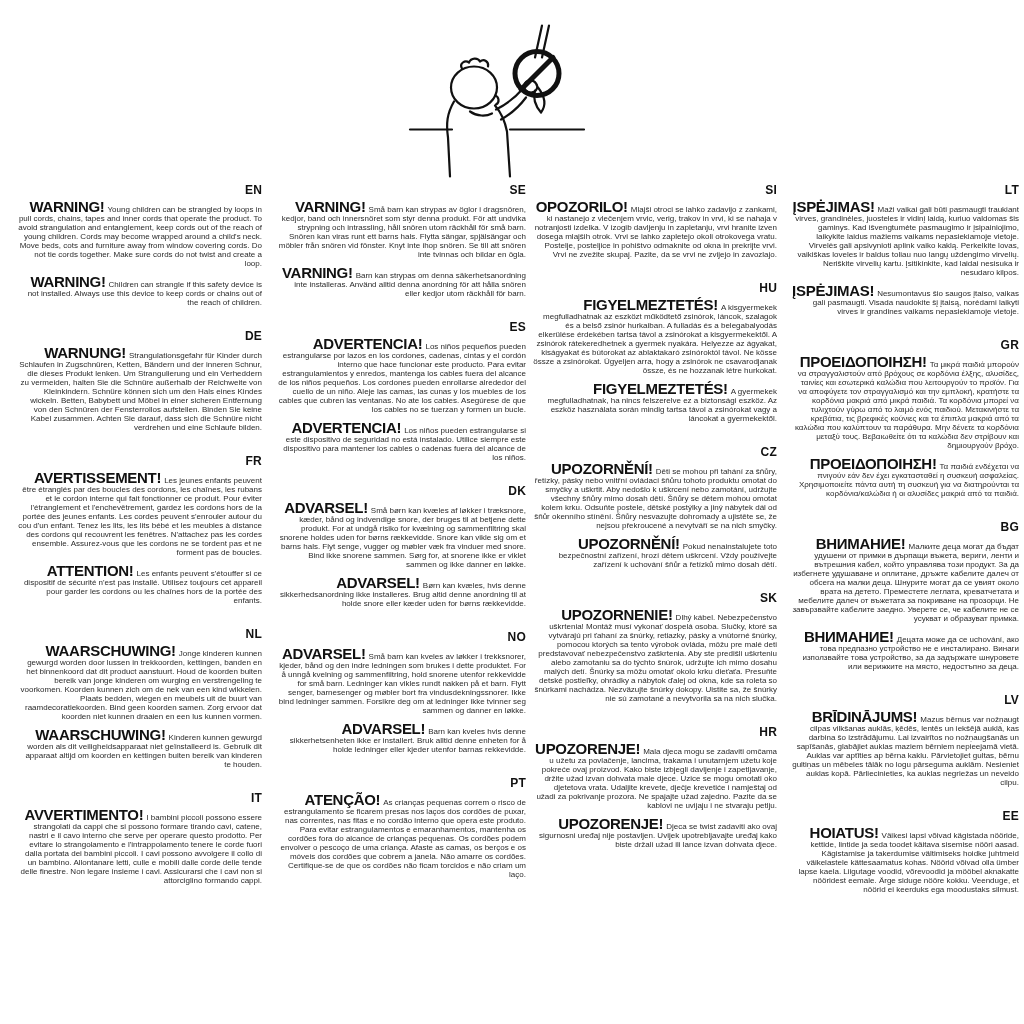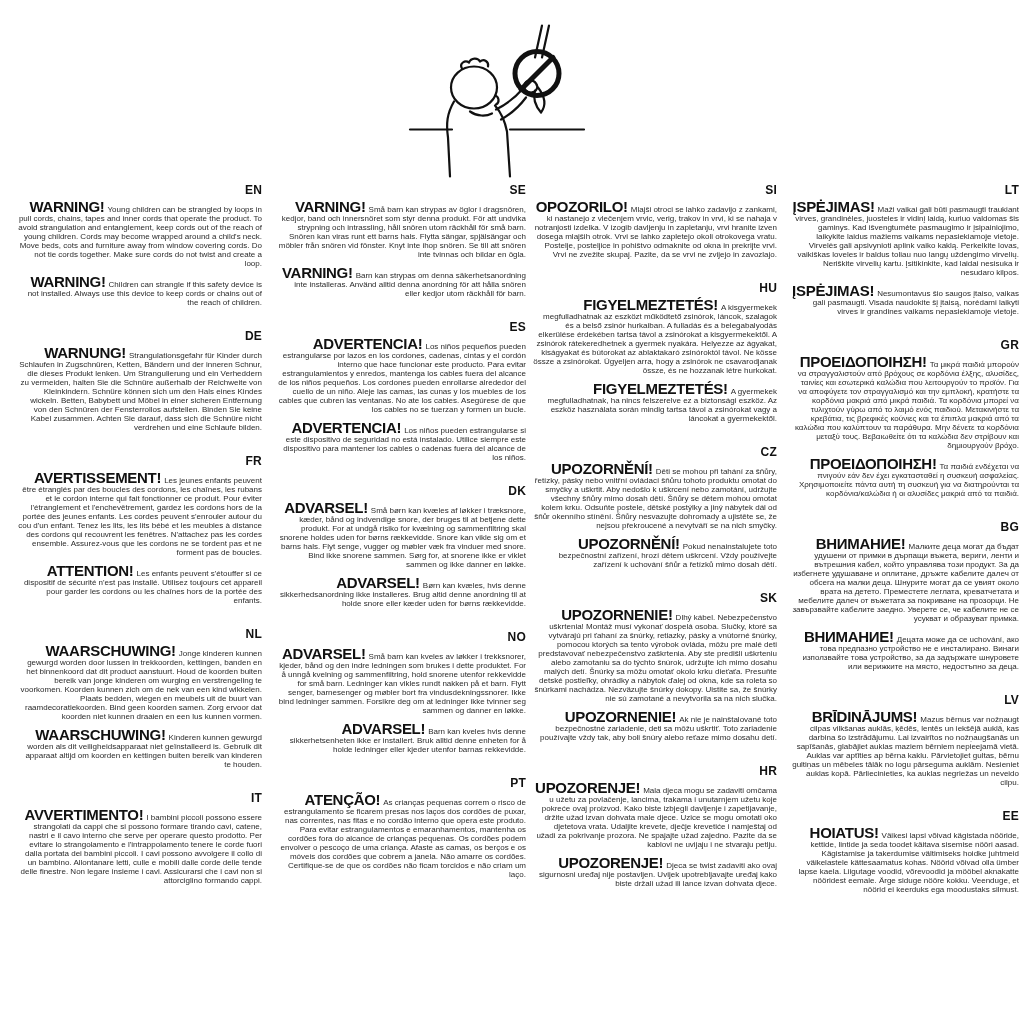--- a/index.html
+++ b/index.html
@@ -127,21 +127,20 @@
       <p class="warn"><span class="head">FIGYELMEZTETÉS!</span><span>A gyermekek megfulladhatnak, ha nincs felszerelve ez a biztonsági eszköz. Az eszköz használata során mindig tartsa távol a zsinórokat vagy a láncokat a gyermekektől.</span></p>
     </section>
     <section class="lang">
       <h2 class="code">CZ</h2>
       <p class="warn"><span class="head">UPOZORNĚNÍ!</span><span>Děti se mohou při tahání za šňůry, řetízky, pásky nebo vnitřní ovládací šňůru tohoto produktu omotat do smyčky a uškrtit. Aby nedošlo k uškrcení nebo zamotání, udržujte všechny šňůry mimo dosah dětí. Šňůry se dětem mohou omotat kolem krku. Odsuňte postele, dětské postýlky a jiný nábytek dál od šňůr okenního stínění. Šňůry nesvazujte dohromady a ujistěte se, že nejsou překroucené a nevytváří se na nich smyčky.</span></p>
       <p class="warn"><span class="head">UPOZORNĚNÍ!</span><span>Pokud nenainstalujete toto bezpečnostní zařízení, hrozí dětem uškrcení. Vždy používejte zařízení k uchování šňůr a řetízků mimo dosah dětí.</span></p>
     </section>
     <section class="lang">
       <h2 class="code">SK</h2>
       <p class="warn"><span class="head">UPOZORNENIE!</span><span>Dlhý kábel. Nebezpečenstvo uškrtenia! Montáž musí vykonať dospelá osoba. Slučky, ktoré sa vytvárajú pri ťahaní za šnúrky, retiazky, pásky a vnútorné šnúrky, pomocou ktorých sa tento výrobok ovláda, môžu pre malé deti predstavovať nebezpečenstvo zaškrtenia. Aby ste predišli uškrteniu alebo zamotaniu sa do týchto šnúrok, udržujte ich mimo dosahu malých detí. Šnúrky sa môžu omotať okolo krku dieťaťa. Presuňte detské postieľky, ohrádky a nábytok ďalej od okna, kde sa roleta so šnúrkami nachádza. Nezväzujte šnúrky dokopy. Uistite sa, že šnúrky nie sú zamotané a nevytvorila sa na nich slučka.</span></p>
-      <p class="warn"><span class="head">UPOZORNENIE!</span><span>Ak nie je nainštalované toto bezpečnostné zariadenie, deti sa môžu uškrtiť. Toto zariadenie používajte vždy tak, aby boli šnúry alebo reťaze mimo dosahu detí.</span></p>
     </section>
     <section class="lang">
       <h2 class="code">HR</h2>
       <p class="warn"><span class="head">UPOZORENJE!</span><span>Mala djeca mogu se zadaviti omčama u užetu za povlačenje, lancima, trakama i unutarnjem užetu koje pokreće ovaj proizvod. Kako biste izbjegli davljenje i zapetljavanje, držite užad izvan dohvata male djece. Uzice se mogu omotati oko djetetova vrata. Udaljite krevete, dječje krevetiće i namještaj od užadi za pokrivanje prozora. Ne spajajte užad zajedno. Pazite da se kablovi ne uvijaju i ne stvaraju petlju.</span></p>
       <p class="warn"><span class="head">UPOZORENJE!</span><span>Djeca se twist zadaviti ako ovaj sigurnosni uređaj nije postavljen. Uvijek upotrebljavajte uređaj kako biste držali užad ili lance izvan dohvata djece.</span></p>
     </section>
 
   </div>
 
   <div class="col c3">

